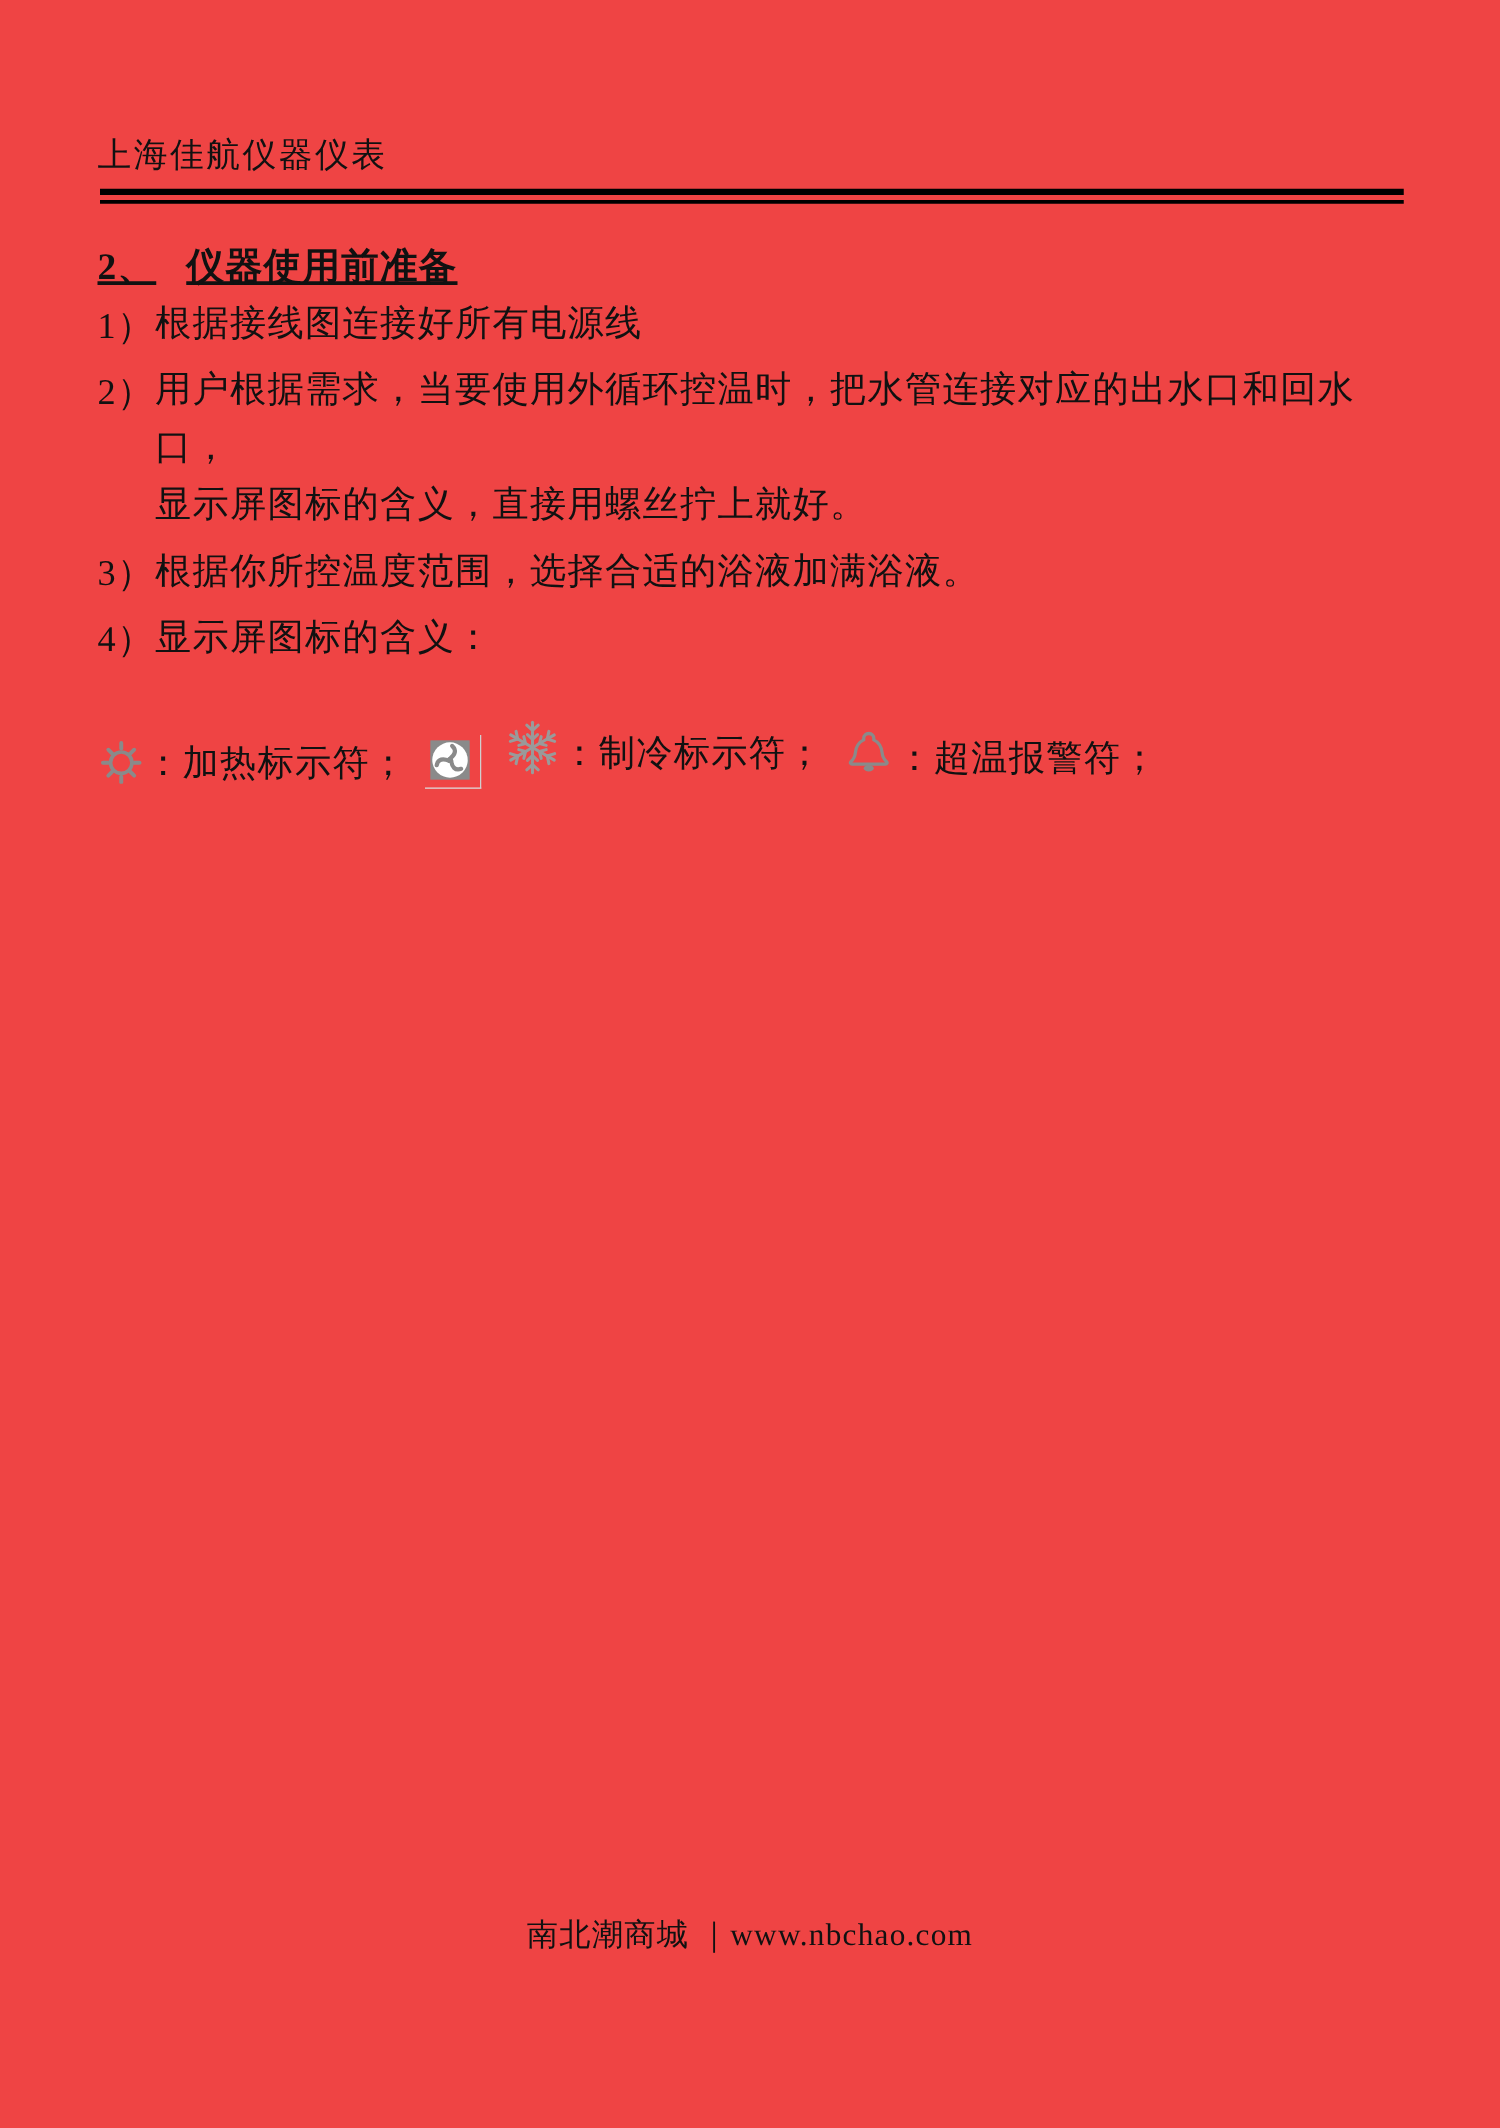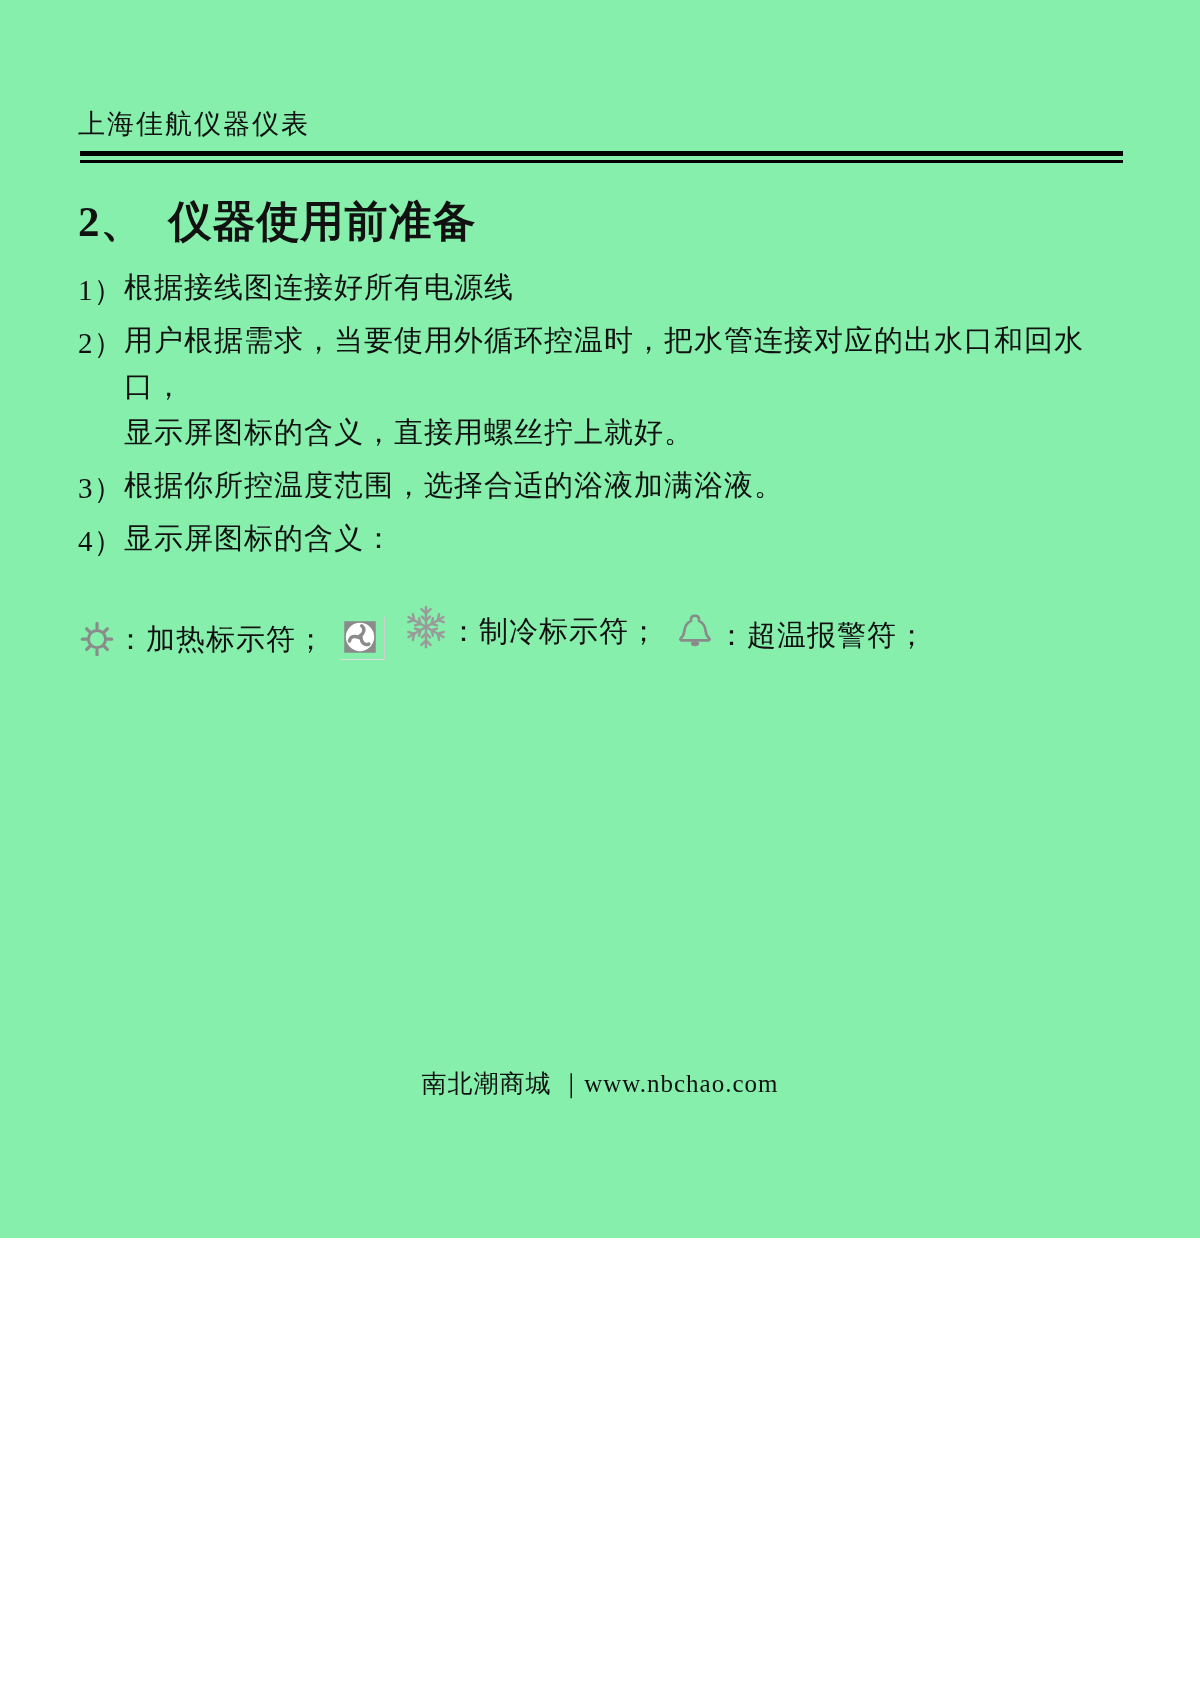--- a/index.html
+++ b/index.html
@@ -3,22 +3,22 @@
 <meta charset="utf-8">
 <style>
   html, body {
     margin: 0;
     padding: 0;
     background: #ffffff;
   }
   .page {
     position: relative;
     width: 1200px;
-    height: 1238px;
-    background: #86efac;
+    height: 1702px;
+    background: #ef4444;
     font-family: "Liberation Serif", "DejaVu Serif", serif;
     color: #111111;
     overflow: hidden;
   }
   
   .company {
     padding: 106px 0 0 78px;
     font-size: 27px;
     letter-spacing: 2px;
   }
@@ -27,24 +27,25 @@
     width: 1043px;
     height: 4px;
     border-top: 5px solid #000;
     border-bottom: 3px solid #000;
   }
   
   .content {
     padding: 0 70px 0 78px;
   }
   .section-title {
-    margin: 30px 0 16px 0;
-    font-size: 43px;
+    margin: 30px 0 4px 0;
+    font-size: 30px;
     font-weight: bold;
     letter-spacing: 1px;
+    text-decoration: underline;
   }
   .section-title .num { margin-right: 24px; }
   .list { font-size: 29px; }
   .item {
     display: flex;
     line-height: 46px;
     margin-bottom: 7px;
     letter-spacing: 1px;
   }
   .item .inum { flex: none; width: 46px; }

